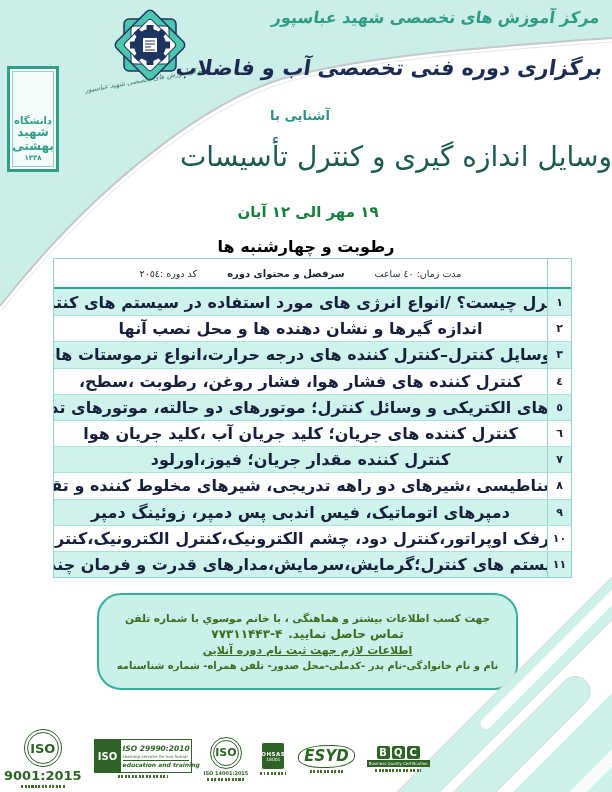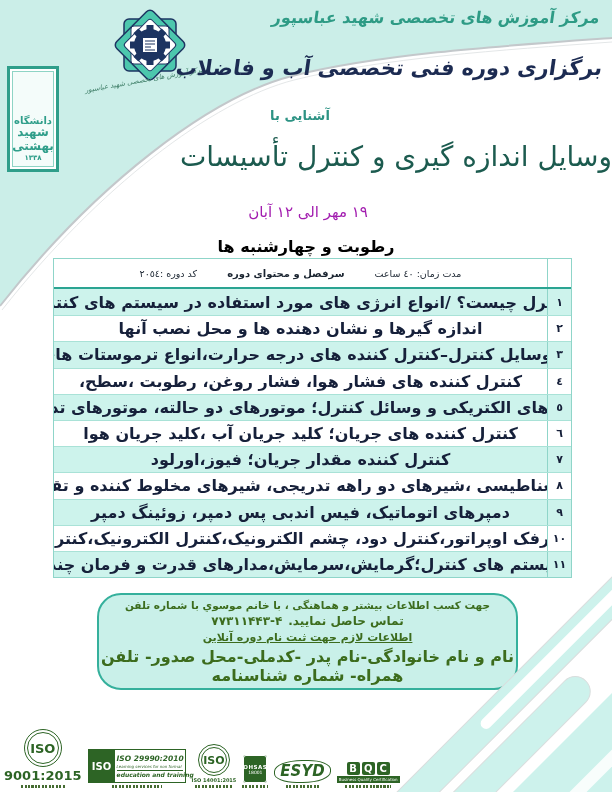--- a/index.html
+++ b/index.html
@@ -18,21 +18,21 @@
              transform:rotate(-10deg);white-space:nowrap;font-style:italic;}
   .seal{position:absolute;top:66px;left:7px;width:52px;height:106px;border:3px solid #2f9e8a;
         background:#f4fcfa;box-sizing:border-box;display:flex;flex-direction:column;align-items:center;
         justify-content:center;color:#2f9e8a;font-weight:bold;line-height:1.1;text-align:center;
         box-shadow:inset 0 0 0 2px #ffffff, inset 0 0 0 3px #8ed4c5;}
   .seal .s1{font-size:10px;margin-top:40px;} .seal .s2,.seal .s3{font-size:12px;} .seal .yr{font-size:7px;margin-top:2px;}
 
   
   .lead {position:absolute;top:108px;left:0;right:12px;text-align:center;color:#2d9384;font-weight:bold;font-size:13px;}
   .title{position:absolute;top:140px;left:0;right:0;text-align:right;color:#1c5b4f;font-weight:normal;font-size:28px;}
-  .daterange{position:absolute;top:203px;left:4px;right:0;text-align:center;color:#a21caf;font-weight:normal;font-size:15px;}
+  .daterange{position:absolute;top:203px;left:4px;right:0;text-align:center;color:#15803d;font-weight:bold;font-size:15px;}
   .days{position:absolute;top:237px;left:0;right:0;text-align:center;color:#000;font-weight:bold;font-size:16px;}
 
   
   .stable{position:absolute;top:258px;left:53px;width:519px;border:1px solid #8fd5c9;box-sizing:border-box;background:#fff;}
   .thead{display:flex;height:28px;background:#fff;border-bottom:2px solid #2ba492;align-items:stretch;}
   .thead .tnum{border-left:1px solid #8fd5c9;}
   .hwrap{flex:1;display:flex;justify-content:center;align-items:center;gap:30px;font-size:9.5px;color:#1a2430;}
   .hsyl{font-weight:bold;font-size:10px;text-align:right;}
   .trow{display:flex;height:26.2px;box-sizing:border-box;}
   .trow + .trow{border-top:1px solid #a9e2d7;}
@@ -42,27 +42,27 @@
   .ttxt{flex:1;display:flex;align-items:center;justify-content:center;font-size:16px;font-weight:bold;
         color:#16203a;white-space:nowrap;overflow:hidden;}
 
   
   .contact{position:absolute;top:593px;left:97px;width:421px;height:97px;background:#c9f0e9;
            border:2px solid #35b09c;border-radius:24px;box-sizing:border-box;display:flex;flex-direction:column;
            align-items:center;justify-content:center;gap:3px;color:#3c6c1d;font-weight:bold;text-align:center;}
   .c1{font-size:10.5px;}
   .c2{font-size:12px;display:flex;gap:6px;align-items:center;}
   .c3{font-size:11px;text-decoration:underline;}
-  .c4{font-size:16px;}
+  .c4{font-size:10px;}
 
   
   .stripes{position:absolute;right:0;bottom:0;}
 
   
-  .certs{position:absolute;left:4px;bottom:4px;direction:ltr;display:flex;align-items:flex-end;gap:6px;color:#2d6425;}
+  .certs{position:absolute;left:4px;bottom:4px;direction:ltr;display:flex;align-items:center;gap:12px;color:#2d6425;}
   .cert{display:flex;flex-direction:column;align-items:center;}
   .iso-circle{width:38px;height:38px;border:4px double #2d6425;border-radius:50%;display:flex;align-items:center;
               justify-content:center;font-weight:bold;font-size:13px;box-sizing:border-box;}
   .iso-circle.small{width:32px;height:32px;font-size:11px;}
   .cert-code{font-size:13px;font-weight:bold;margin-top:1px;white-space:nowrap;}
   .cert-code.tiny{font-size:5px;}
   .micro{height:3px;margin-top:2px;background:repeating-linear-gradient(90deg,#466c32 0 2px,transparent 2px 3.5px);}
   .box29990{display:flex;border:1px solid #2d6425;background:#fff;height:32px;align-items:stretch;}
   .badge-iso{width:26px;background:#2d6425;color:#fff;display:flex;align-items:center;justify-content:center;
              font-weight:bold;font-size:10px;}

